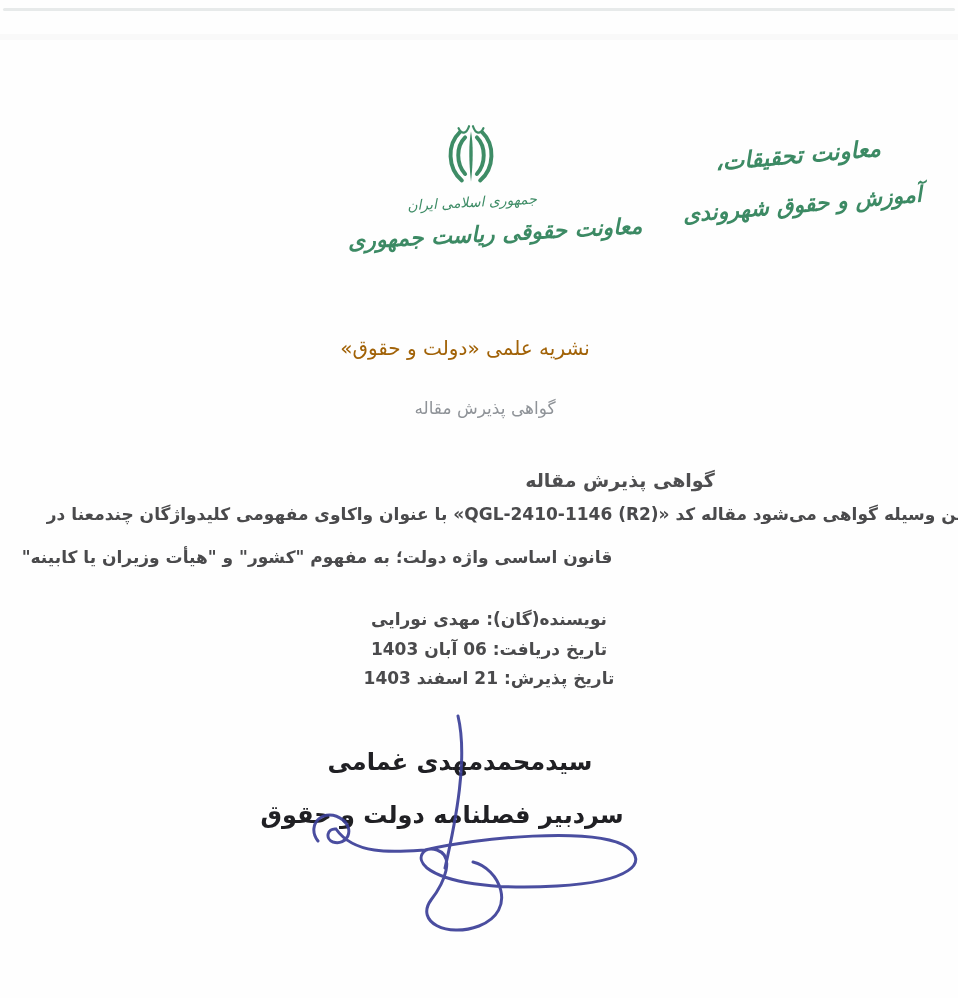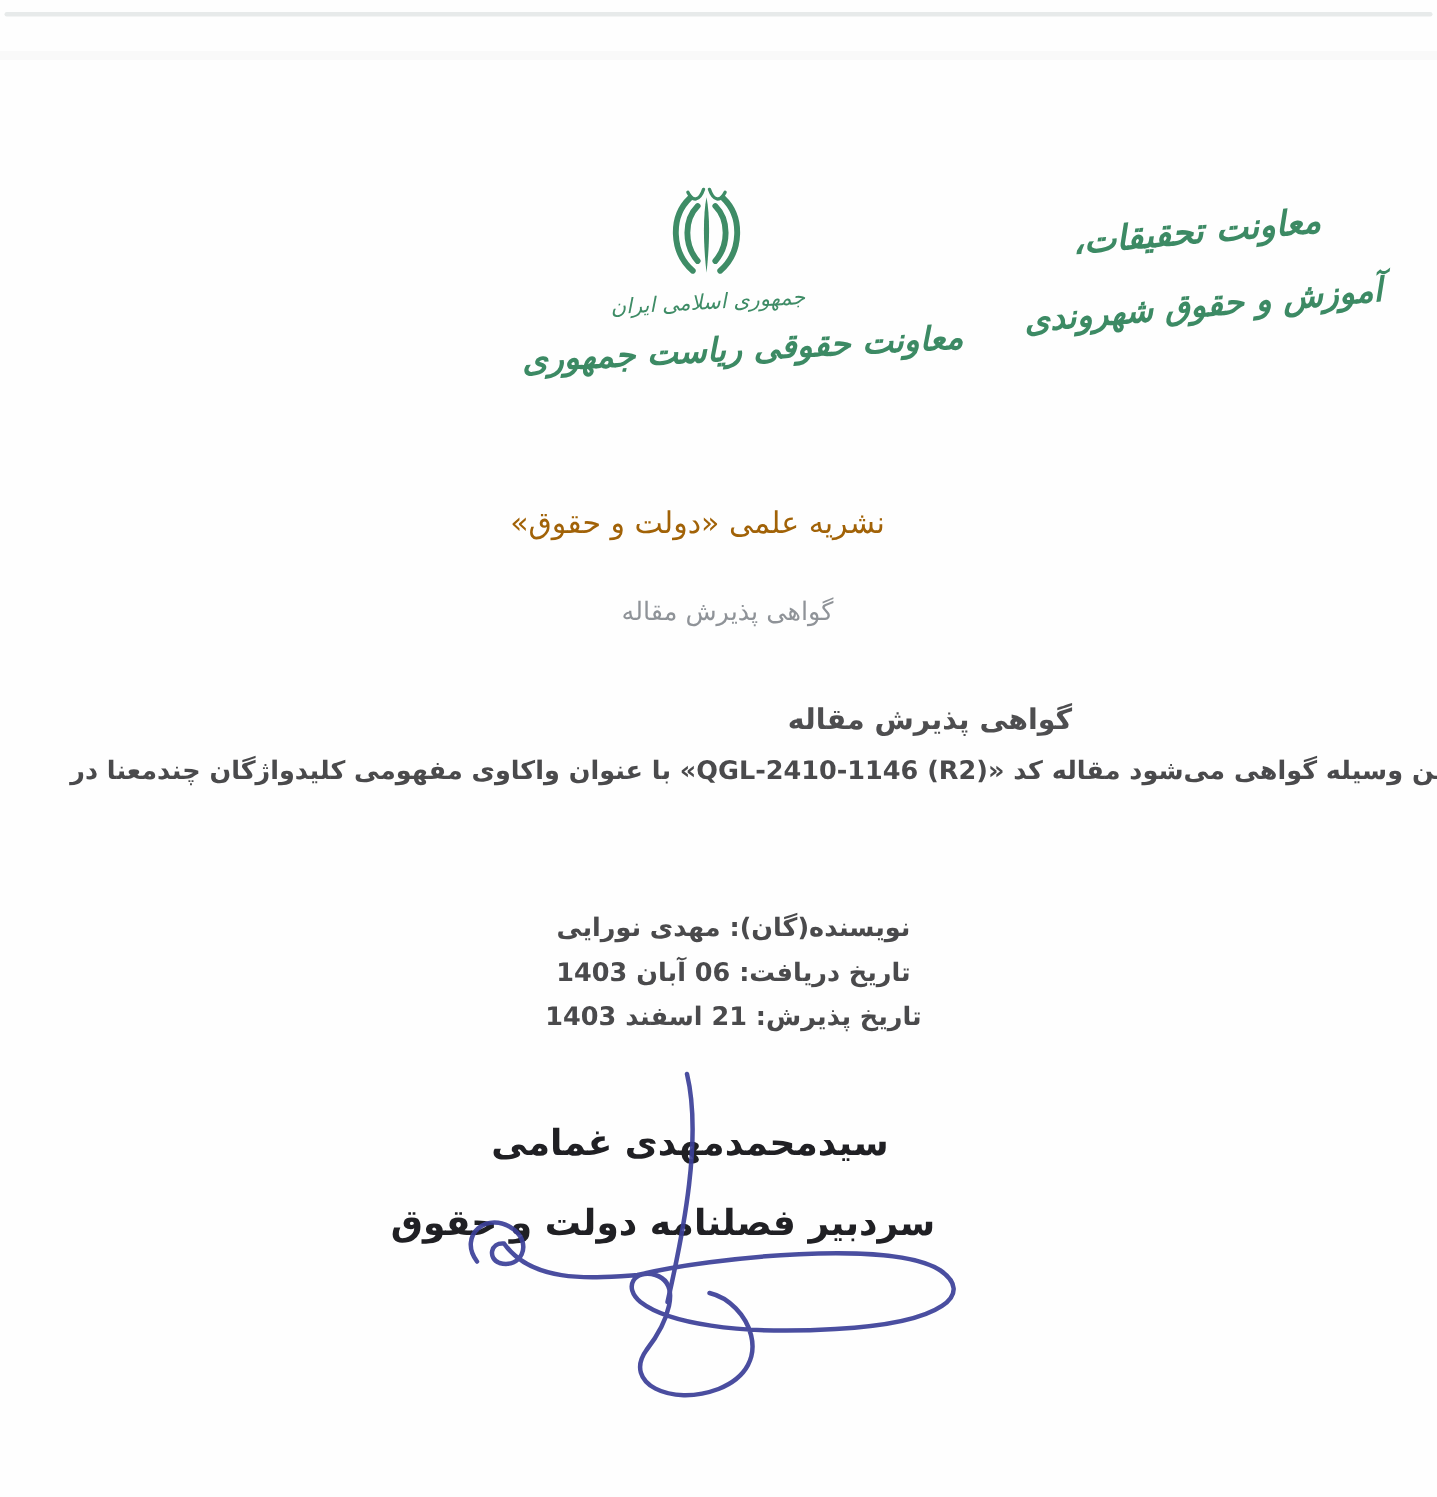--- a/index.html
+++ b/index.html
@@ -66,20 +66,21 @@
   <div class="abs dept">
     <div class="rtl center dept-l1">معاونت تحقیقات،</div>
     <div class="rtl center dept-l2">آموزش و حقوق شهروندی</div>
   </div>
 
   <div class="abs rtl center journal-title">نشریه علمی «دولت و حقوق»</div>
   <div class="abs rtl center cert-subtitle">گواهی پذیرش مقاله</div>
 
   <div class="abs rtl center body-heading">گواهی پذیرش مقاله</div>
   <div class="abs rtl center body-line1">بدین وسیله گواهی می‌شود مقاله کد «⁦QGL-2410-1146 (R2)⁩» با عنوان واکاوی مفهومی کلیدواژگان چندمعنا در</div>
+  <div class="abs rtl center body-line2">قانون اساسی واژه دولت؛ به مفهوم "کشور" و "هیأت وزیران یا کابینه"</div>
   <div class="abs rtl center meta-author">نویسنده(گان): مهدی نورایی</div>
   <div class="abs rtl center meta-received">تاریخ دریافت: 06 آبان 1403</div>
   <div class="abs rtl center meta-accepted">تاریخ پذیرش: 21 اسفند 1403</div>
 
   <div class="abs rtl center sig-name">سیدمحمدمهدی غمامی</div>
   <div class="abs rtl center sig-role">سردبیر فصلنامه دولت و حقوق</div>
 
   <svg class="abs sig-svg" viewBox="0 0 372 232">
     <g stroke="#3b3f98" fill="none" stroke-width="3" stroke-linecap="round" opacity="0.92">
       <path d="M163 6 C173 48 161 110 150 158"></path>

